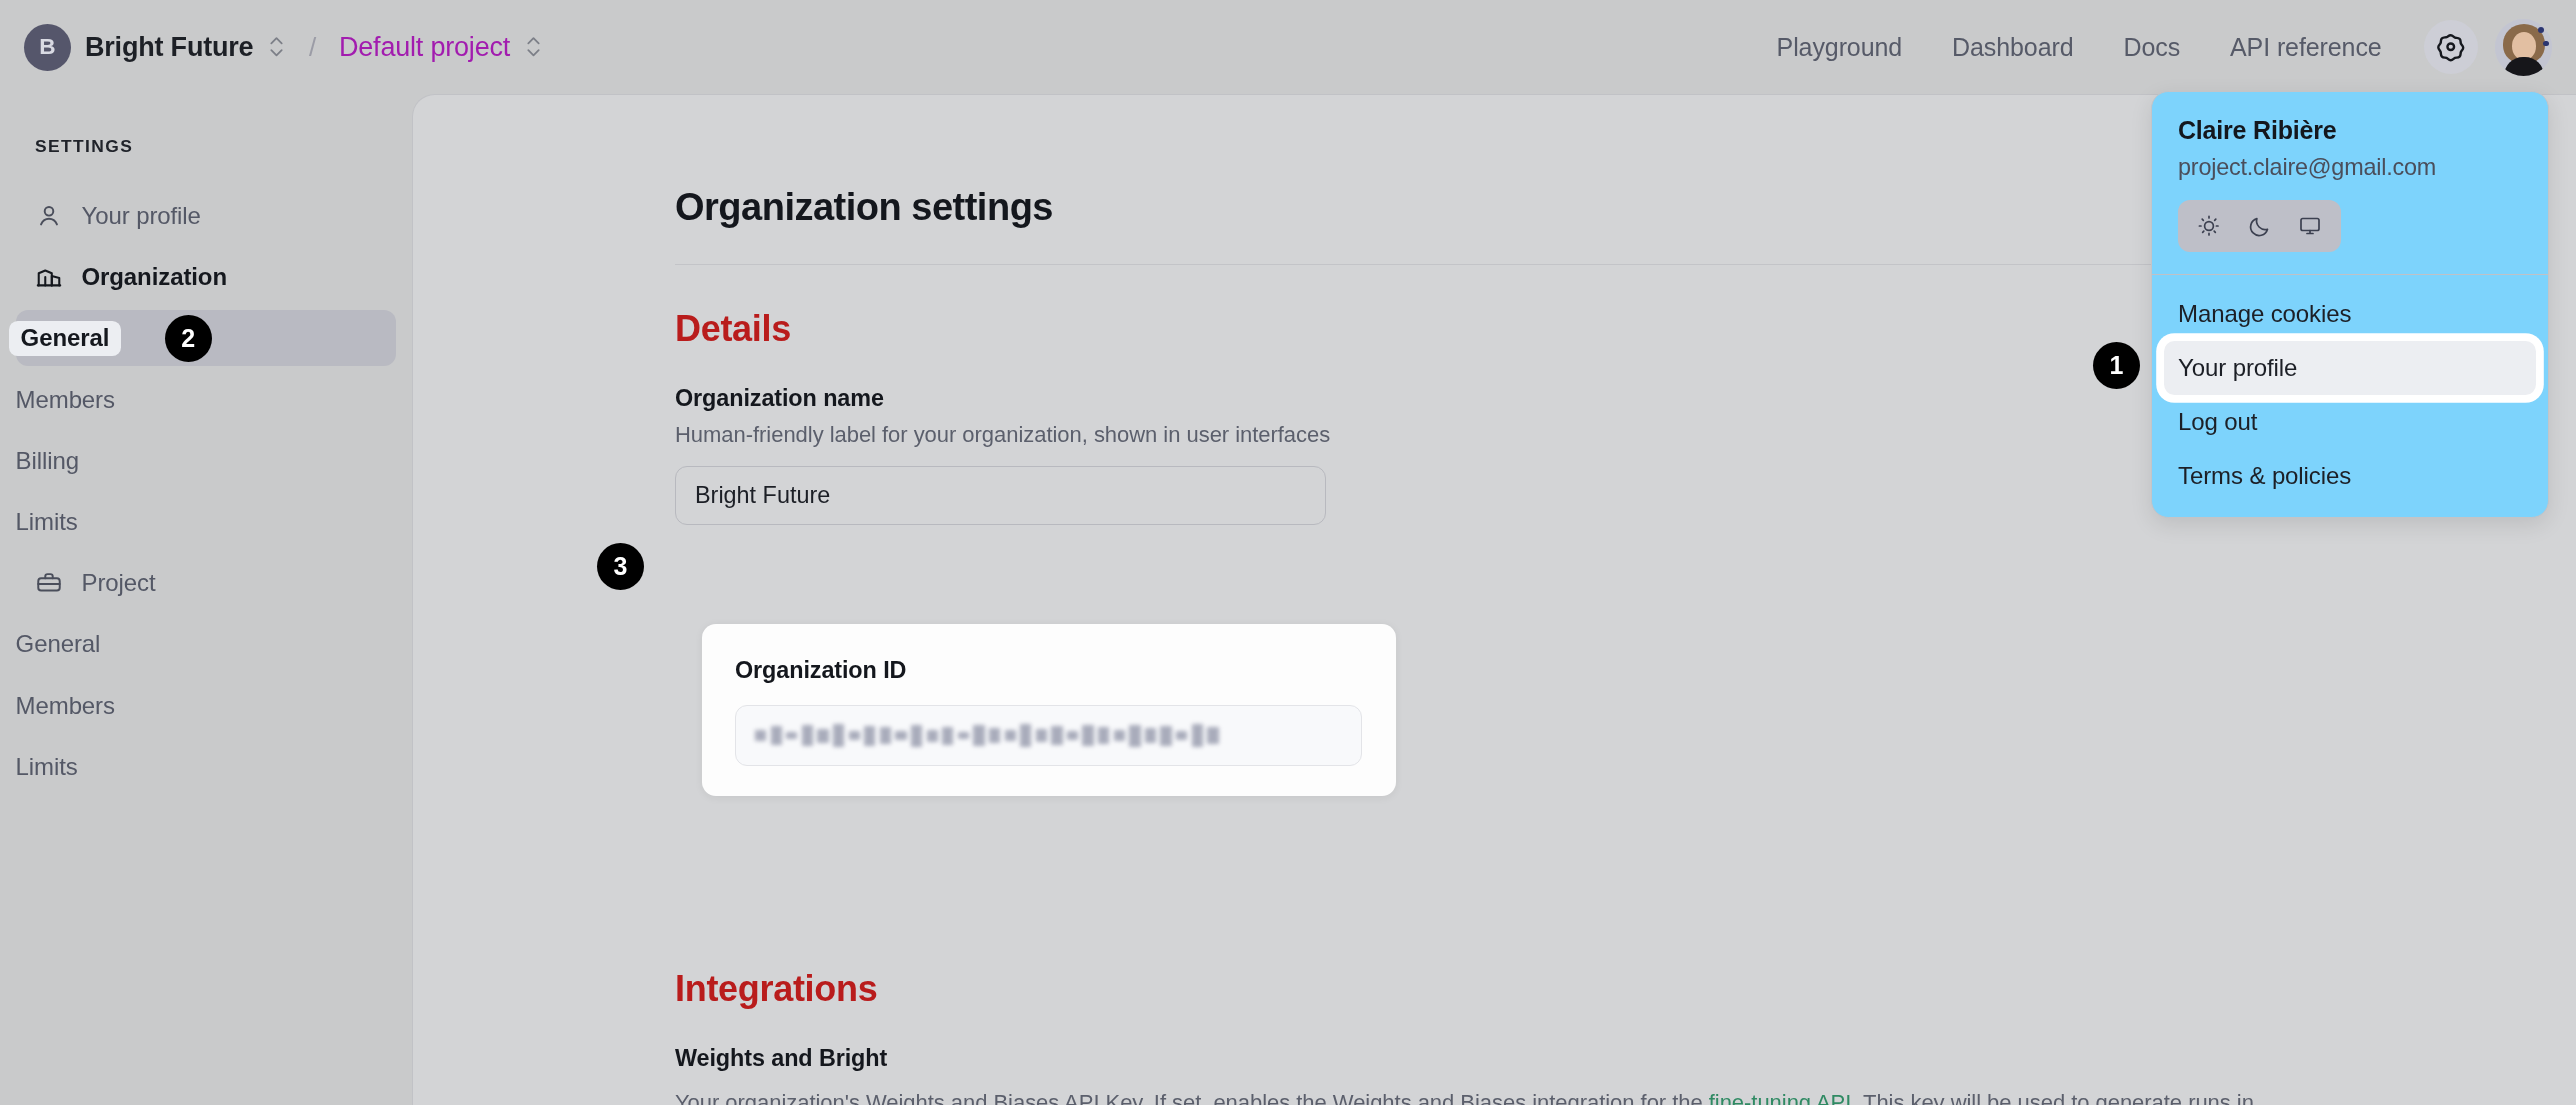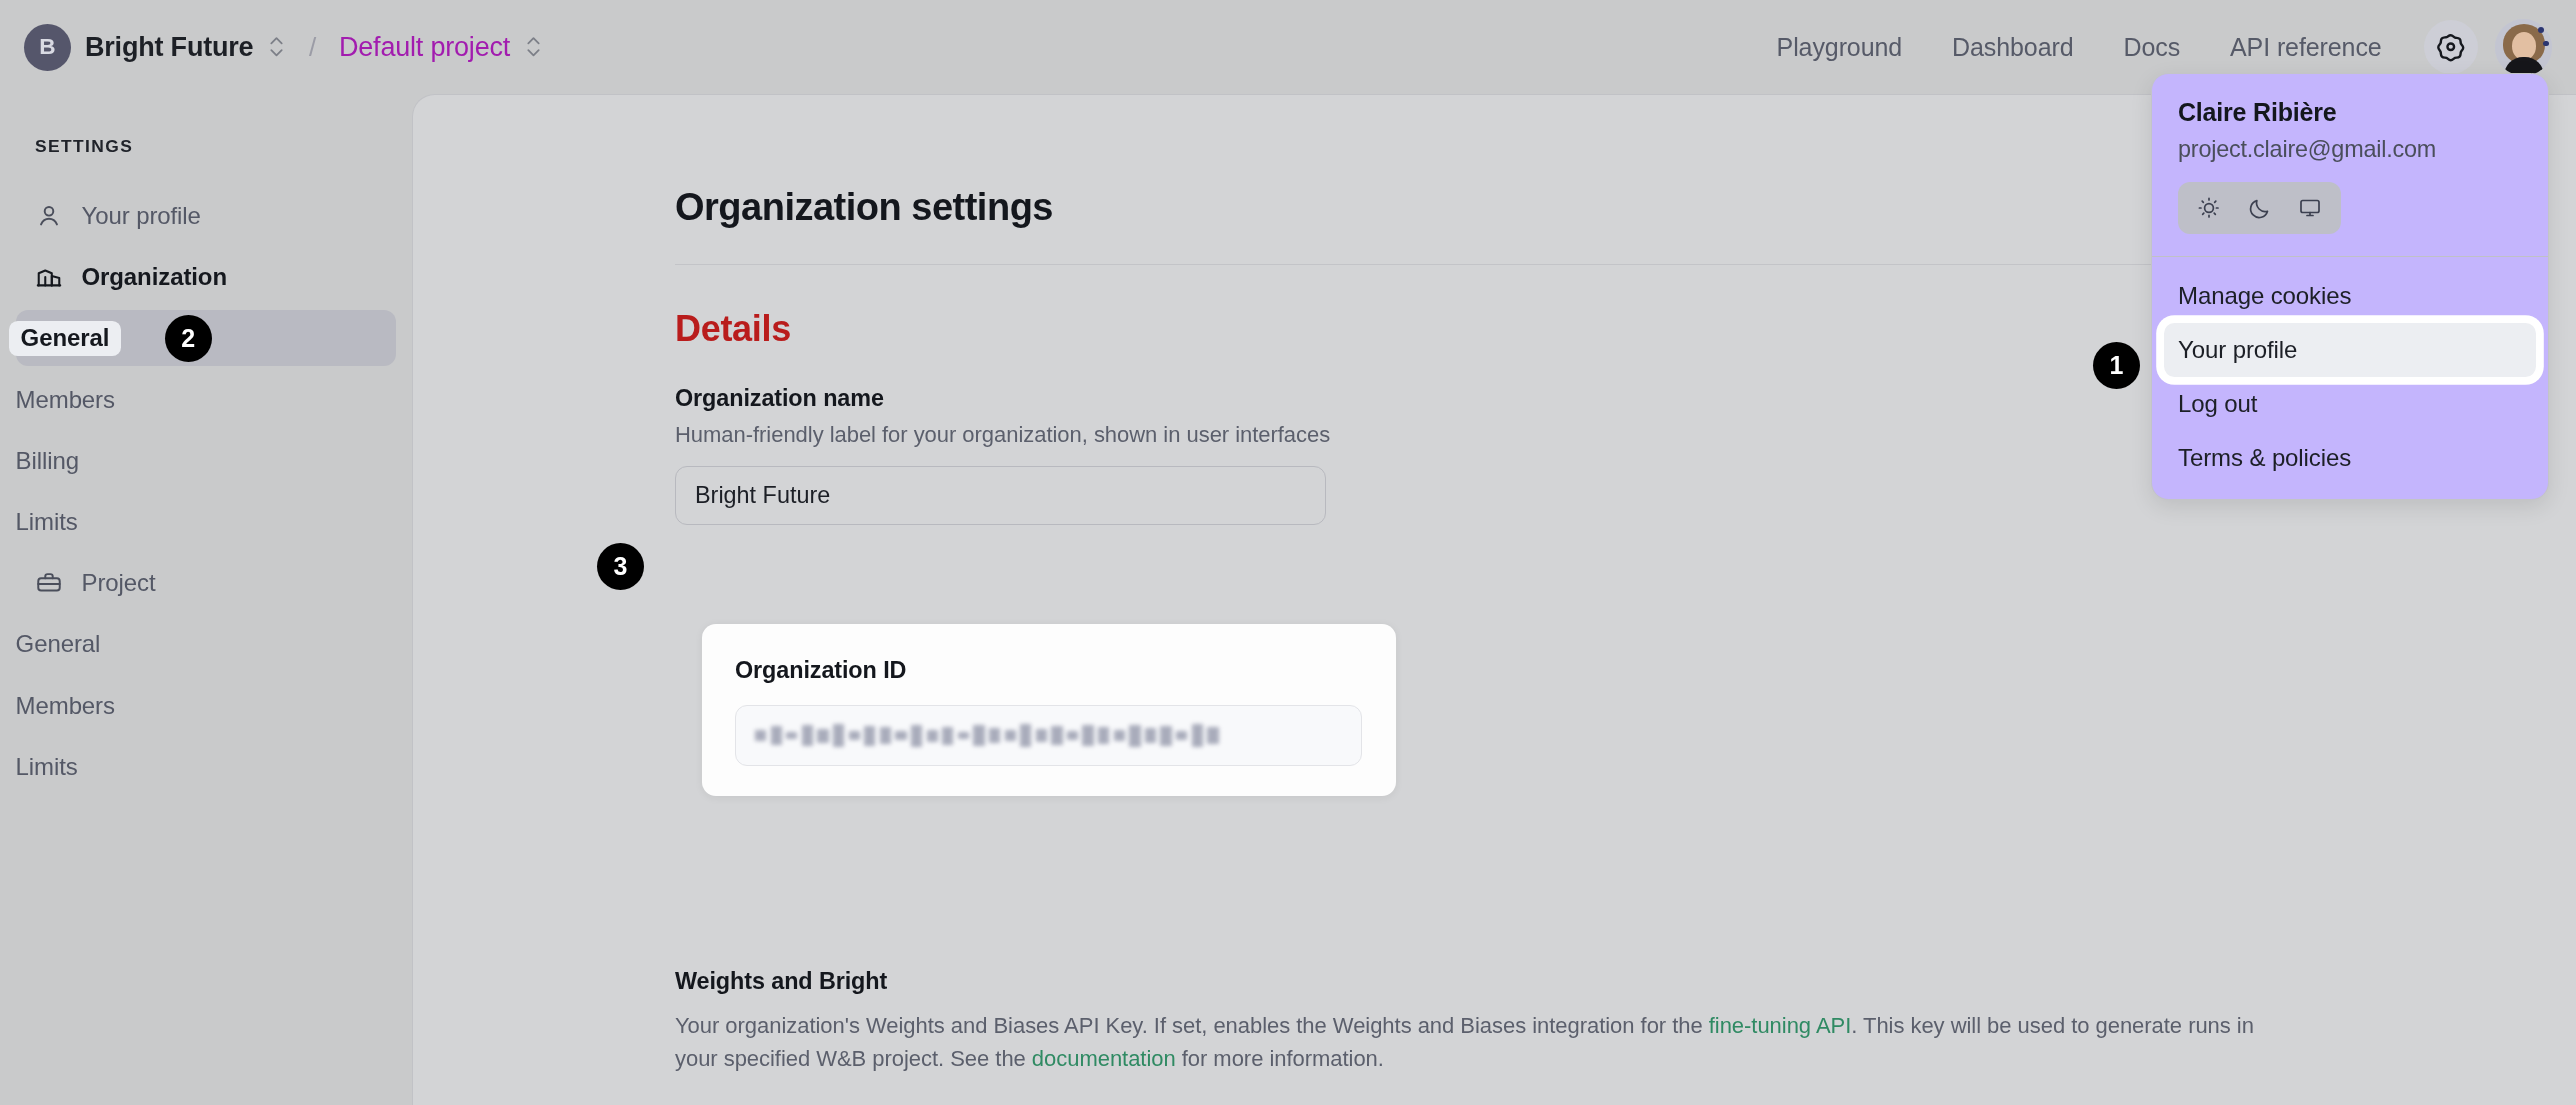--- a/index.html
+++ b/index.html
@@ -324,24 +324,24 @@
     color: #5b5f6c;
     margin-top: 14px;
     width: 1623px;
     letter-spacing: -0.04px;
   }
   .para a { color: #2f8a63; text-decoration: none; }
 
   
   .dropdown {
     position: absolute;
-    top: 73px;
+    top: 91px;
     left: 2151px;
     width: 398px;
-    background: #c4b5fd;
+    background: #7dd3fc;
     border: 0.9px solid #c3c4c8;
     border-radius: 17.4px;
     box-shadow: 0 7px 22.6px rgba(0,0,0,.10);
     z-index: 30;
     padding-bottom: 14px;
   }
 
   .dd-head {
     padding: 24px 26px 22.6px 26px;
     border-bottom: 0.9px solid #c0c1c6;
@@ -528,20 +528,21 @@
     <div class="page-title">Organization settings</div>
     <div class="hrule"></div>
 
     <div class="section-title">Details</div>
 
     <div class="field-label">Organization name</div>
     <div class="field-help">Human-friendly label for your organization, shown in user interfaces</div>
     <div class="text-input">Bright Future</div>
 
     <div class="integrations-block">
+      <div class="section-title" style="margin-top:0;">Integrations</div>
 
       <div class="field-label">Weights and Bright</div>
 
       <div class="para"><span>Your organization's Weights and Biases API Key. If set, enables the Weights and Biases integration for the </span><a href="#">fine-tuning API</a><span>. This key will be used to generate runs in your specified W&amp;B project. See the </span><a href="#">documentation</a><span> for more information.</span></div>
 
     </div>
 
   </div>
 
   <div class="id-card">

